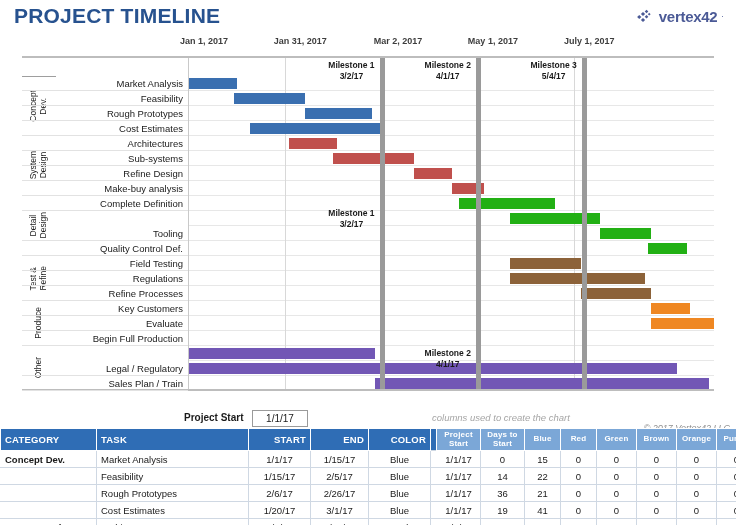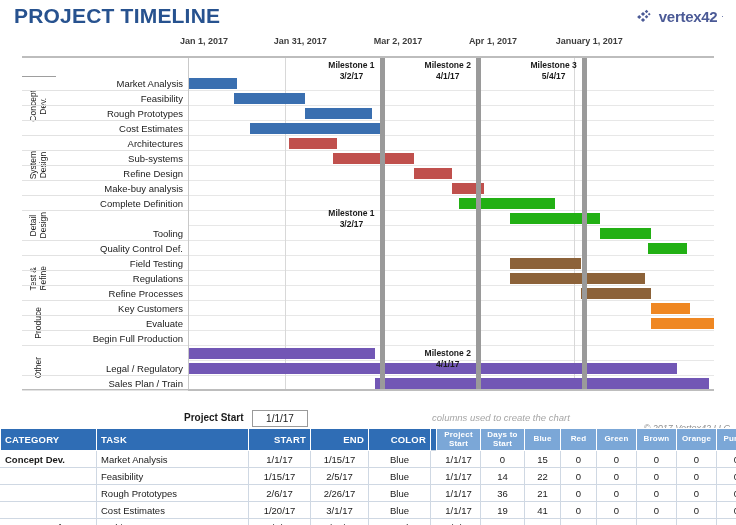--- a/index.html
+++ b/index.html
@@ -155,22 +155,22 @@
       </svg>
       <span class="logo-text">vertex42</span>
       <span class="logo-tm">·</span>
     </div>
   </div>
 
   <div class="axis" id="axis">
       <div class="axis-label" style="left: 204px;">Jan 1, 2017</div>
       <div class="axis-label" style="left: 300.3px;">Jan 31, 2017</div>
       <div class="axis-label" style="left: 398px;">Mar 2, 2017</div>
-      <div class="axis-label" style="left: 492.9px;">Apr 1, 2017</div>
-      <div class="axis-label" style="left: 589.2px;">January 1, 2017</div>
+      <div class="axis-label" style="left: 492.9px;">May 1, 2017</div>
+      <div class="axis-label" style="left: 589.2px;">July 1, 2017</div>
     </div>
 
   <div class="chart">
     <div class="catcol" id="catcol">
         <div class="catcell first" style="top: 18px; height: 60px;">
           <div class="catcell-text">Concept
 Dev.</div>
         </div>
         <div class="catcell" style="top: 78px; height: 60px;">
           <div class="catcell-text">System

